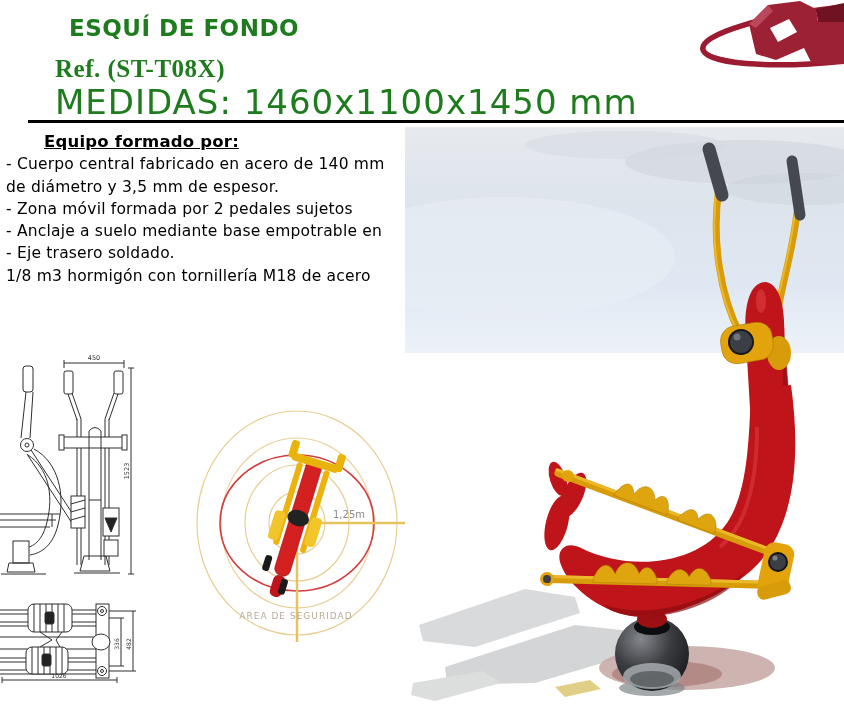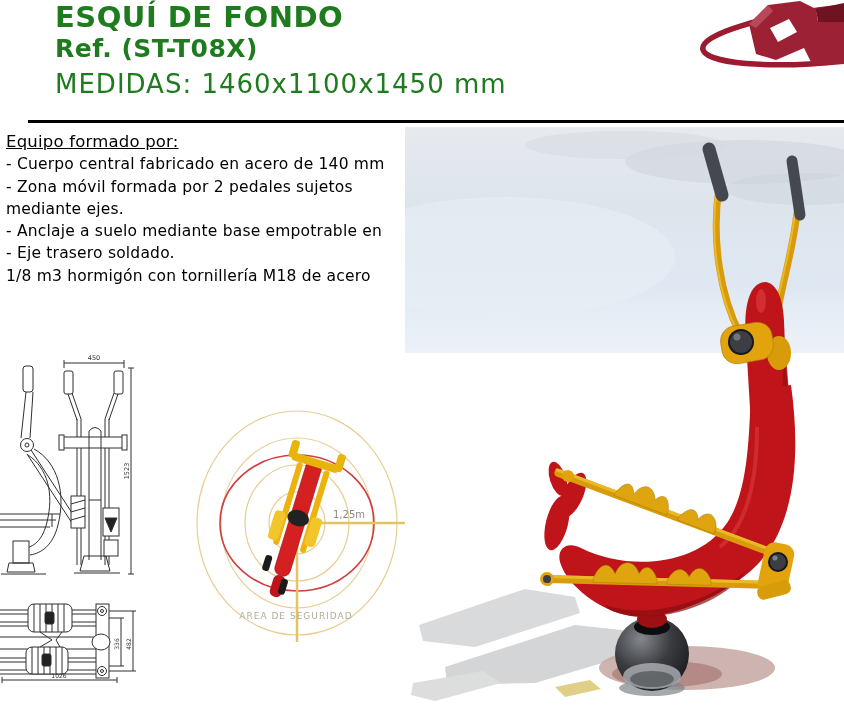--- a/index.html
+++ b/index.html
@@ -1,27 +1,27 @@
 <!DOCTYPE html>
 <html><head>
 <meta charset="utf-8">
 <style>
   html,body{margin:0;padding:0;background:#fff;}
   .page{
     position:relative;width:844px;height:706px;background:#fff;overflow:hidden;
     font-family:"DejaVu Sans",sans-serif;
   }
   .title-block{position:absolute;left:55px;top:2px;color:#1e7b1e;line-height:1.08;}
-  .title-line1{font-size:29px;font-weight:bold;letter-spacing:.5px;margin:0;}
-  .title-line2{font-size:25px;font-weight:bold;letter-spacing:.5px;margin:2px 0 0 0;}
-  .title-line3{font-size:26px;font-weight:normal;letter-spacing:1px;margin:8px 0 0 0;}
+  .title-line1{font-size:23px;font-weight:bold;letter-spacing:.5px;margin:14px;}
+  .title-line2{font-size:25px;font-weight:bold;letter-spacing:.5px;margin:2px 0 0 0;font-family:Liberation Serif, serif;}
+  .title-line3{font-size:34px;font-weight:normal;letter-spacing:1px;margin:2px 0 0 0;}
   .logo{position:absolute;left:694px;top:0;width:150px;height:70px;}
   .divider{position:absolute;left:28px;top:120px;width:816px;height:3px;background:#000;}
   .desc{position:absolute;left:6px;top:131px;color:#000;font-size:15.5px;line-height:22.3px;letter-spacing:.2px;white-space:nowrap;}
-  .desc-heading{font-weight:normal;text-decoration:underline;font-size:16.5px;}
+  .desc-heading{font-weight:bold;text-decoration:underline;font-size:16.5px;margin-left:38px;}
   .render{position:absolute;left:405px;top:127px;width:439px;height:579px;}
   .drawings{position:absolute;left:0;top:355px;width:405px;height:351px;}
   svg text{font-family:"DejaVu Sans",sans-serif;}
 </style>
 </head>
 <body>
 
 <div class="page">
 
   <div class="title-block">
@@ -36,22 +36,22 @@
     <path d="M 122,9 L 150,3 L 150,22 L 124,22 Z" fill="#6f1322"></path>
     <path d="M 55,24 L 74,5 L 79,11 L 62,28 Z" fill="#b8495c"></path>
     <path d="M 76,28 L 95,19 L 103,32 L 84,42 Z" fill="#ffffff"></path>
   </svg>
 
   <div class="divider"></div>
 
   <div class="desc">
     <div class="desc-heading">Equipo formado por:</div>
     <div>- Cuerpo central fabricado en acero de 140 mm</div>
+    <div>de diámetro y 3,5 mm de espesor.</div>
     <div>- Zona móvil formada por 2 pedales sujetos</div>
-    <div>mediante ejes.</div>
     <div>- Anclaje a suelo mediante base empotrable en</div>
     <div>- Eje trasero soldado.</div>
     <div>1/8 m3 hormigón con tornillería M18 de acero</div>
   </div>
 
   <svg class="render" viewBox="0 0 439 579">
     <defs>
       <linearGradient id="skyg" x1="0" y1="0" x2="0" y2="1">
         <stop offset="0" stop-color="#e7eaef"></stop>
         <stop offset="0.35" stop-color="#dde4ec"></stop>

